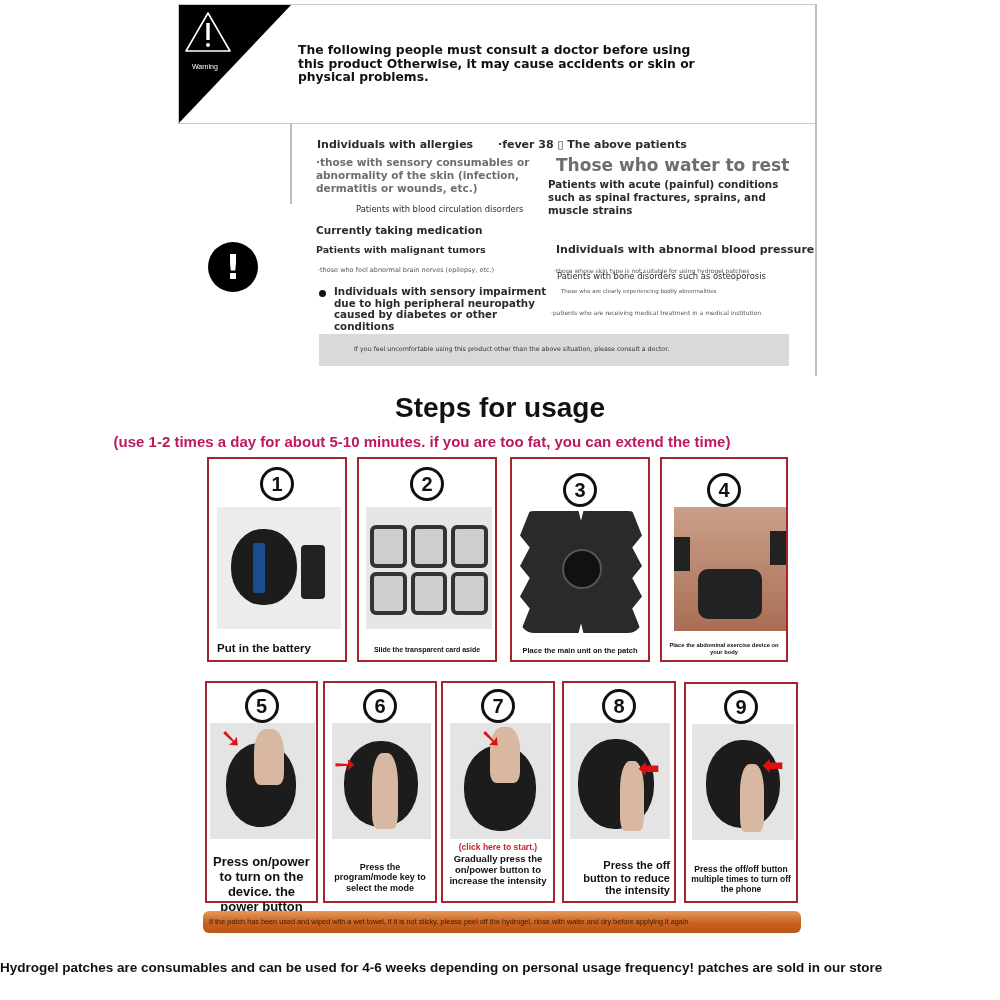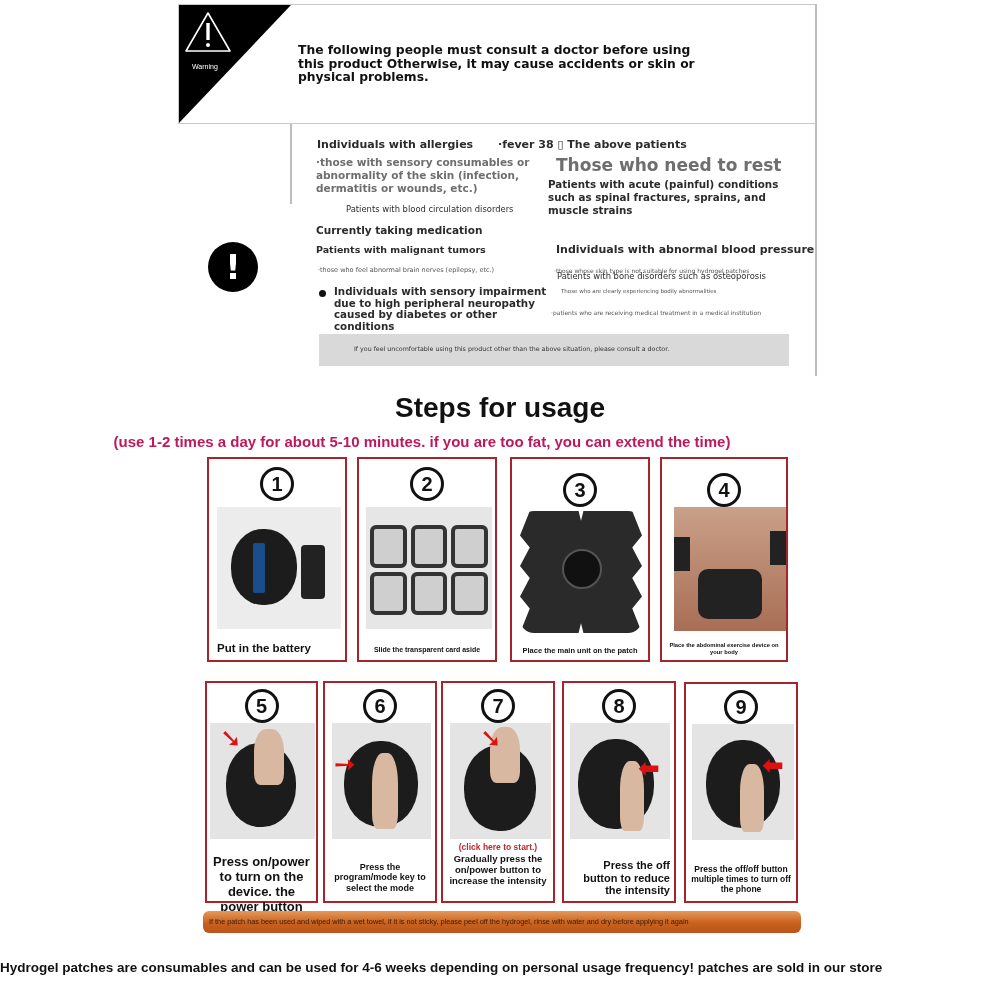--- a/index.html
+++ b/index.html
@@ -59,29 +59,29 @@
   </div>
   <div class="warn-title">The following people must consult a doctor before using this product Otherwise, it may cause accidents or skin or physical problems.</div>
 </div>
 
 <div class="warn-body">
   <div class="vline"></div>
   <div class="big-excl">!</div>
 
   <div class="t b" style="left:139px;top:14px;font-size:11px;">Individuals with allergies</div>
   <div class="t wrap gray b" style="left:138px;top:32px;width:215px;font-size:10.5px;line-height:13px;">·those with sensory consumables or abnormality of the skin (infection, dermatitis or wounds, etc.)</div>
-  <div class="t small" style="left:138px;top:80px;padding-left:30px;">Patients with blood circulation disorders</div>
+  <div class="t small" style="left:148px;top:80px;padding-left:30px;">Patients with blood circulation disorders</div>
   <div class="t b" style="left:138px;top:100px;font-size:10.5px;">Currently taking medication</div>
   <div class="t b" style="left:138px;top:120px;font-size:9.5px;">Patients with malignant tumors</div>
   <div class="t tiny" style="left:140px;top:142px;">·those who feel abnormal brain nerves (epilepsy, etc.)</div>
   <div class="bullet-dot"></div>
   <div class="t wrap b" style="left:156px;top:162px;width:215px;font-size:10.3px;line-height:11.5px;">Individuals with sensory impairment due to high peripheral neuropathy caused by diabetes or other conditions</div>
 
   <div class="t b" style="left:320px;top:14px;font-size:11px;">·fever 38 ▯ The above patients</div>
-  <div class="t b gray" style="left:378px;top:31px;font-size:17px;">Those who need to rest</div>
+  <div class="t b gray" style="left:378px;top:31px;font-size:17px;">Those who water to rest</div>
   <div class="t wrap b" style="left:370px;top:54px;width:236px;font-size:10.3px;line-height:13px;">Patients with acute (painful) conditions such as spinal fractures, sprains, and muscle strains</div>
   <div class="t small" style="left:379px;top:100px;margin-top:47px;">Patients with bone disorders such as osteoporosis</div>
   <div class="t b" style="left:378px;top:119px;font-size:11px;">Individuals with abnormal blood pressure</div>
   <div class="t tiny" style="left:376px;top:143px;font-size:6px;">·those whose skin type is not suitable for using hydrogel patches</div>
   <div class="t tiny" style="left:383px;top:164px;font-size:5.5px;">Those who are clearly experiencing bodily abnormalities</div>
   <div class="t tiny" style="left:373px;top:185px;font-size:6px;">·patients who are receiving medical treatment in a medical institution</div>
 
   <div class="warn-note">
     <span>If you feel uncomfortable using this product other than the above situation, please consult a doctor.</span>
   </div>

